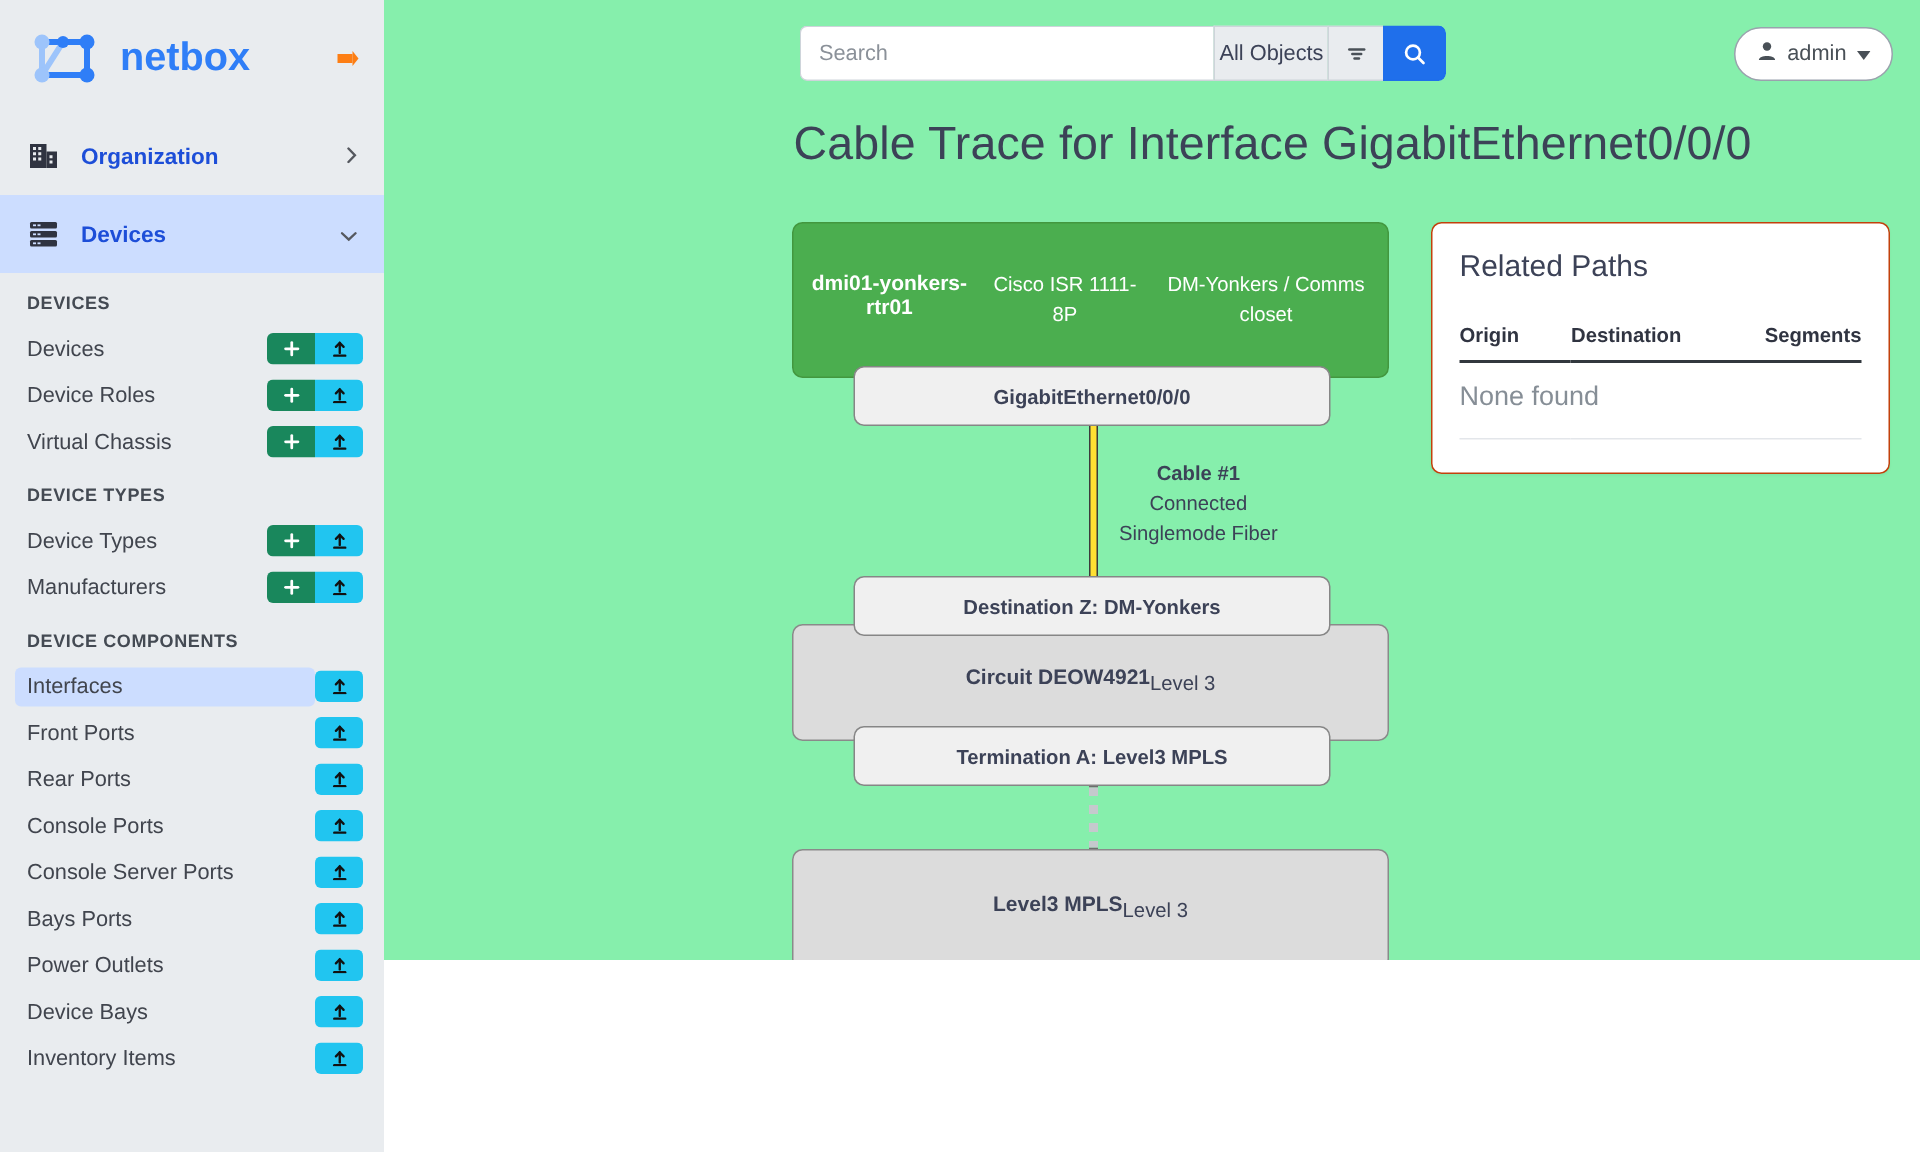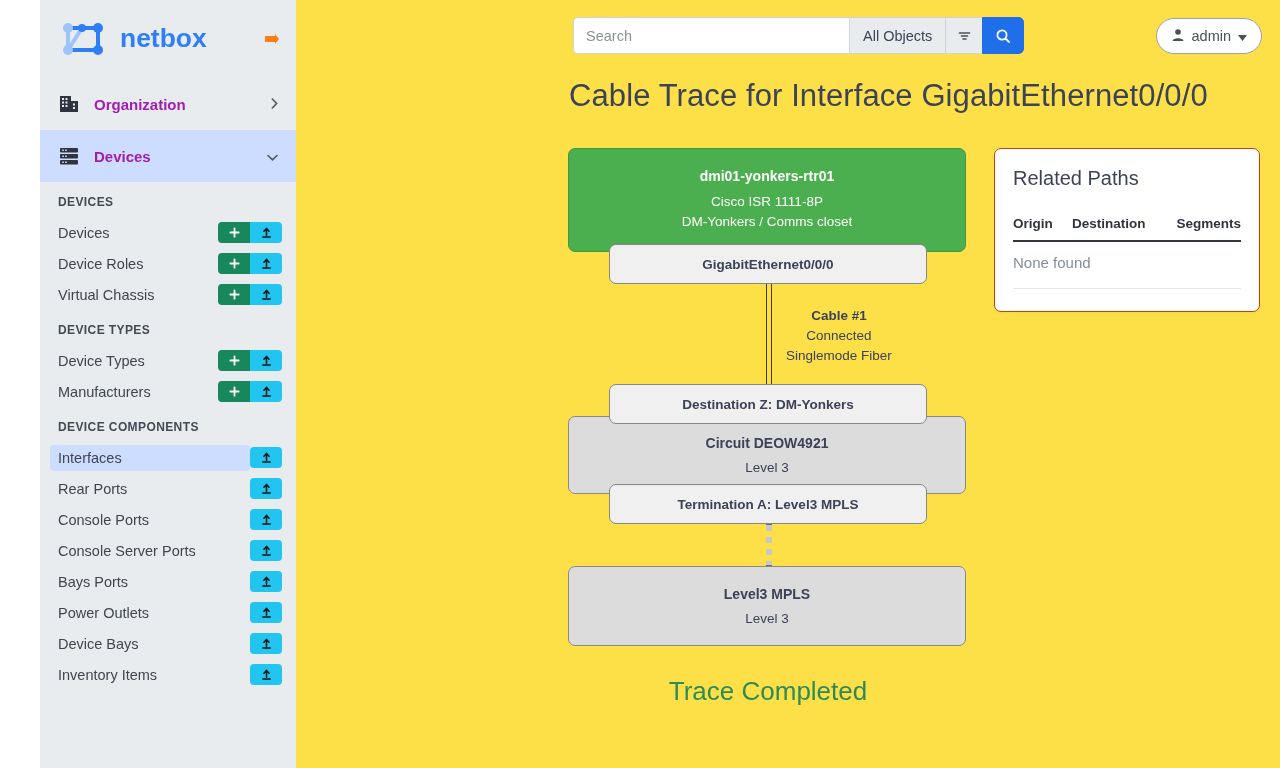--- a/index.html
+++ b/index.html
@@ -11,35 +11,34 @@
     font-size: 14px;
   }
   .app { display: flex; width: 1280px; height: 768px; }
 
   
   .sidebar {
     width: 256px; min-width: 256px; height: 768px;
     background: #e9ecef;
     overflow: hidden;
     position: relative;
-    margin-left: 40px;
   }
   .brand {
     height: 78px; display: flex; align-items: center;
     padding: 0 16px 0 18px; gap: 10px;
   }
   .brand-logo { width: 52px; height: 46px; flex: none; }
   .brand-word { height: 30px; }
   .pin-icon { margin-left: auto; color: #fd7e14; font-size: 15px; line-height: 1;
               display:flex; align-items:center; }
 
   .nav-group {
     height: 52px; display: flex; align-items: center;
     padding: 0 18px; gap: 14px; cursor: pointer;
-    font-weight: bold; font-size: 15px; color: #a21caf;
+    font-weight: bold; font-size: 15px; color: #1d4ed8;
   }
   .nav-group.plain { background: #e9ecef; }
   .nav-group.active { background: #ccddff; }
   .nav-group .grp-icon { width: 22px; height: 22px; flex: none; color: #303441; }
   .nav-group .grp-label { flex: 1; }
   .nav-group .chev { font-size: 13px; color: #55585f; }
 
   .nav-sub { padding-bottom: 2px; background: #e9ecef; }
   .sub-header {
     font-size: 12px; font-weight: bold; letter-spacing: .4px;
@@ -61,38 +60,38 @@
     width: 32px; height: 21px; display: flex;
     align-items: center; justify-content: center;
     color: #fff; cursor: pointer;
   }
   .mini-btn svg { width: 11px; height: 11px; }
   .mini-add { background: #19875c; }
   .mini-imp { background: #21c5f0; color: #111; }
   .mini-imp svg { stroke: #111; }
 
   
-  .main { flex: 1; height: 768px; background: #fde047; position: relative; overflow: hidden; }
+  .main { flex: 1; height: 640px; background: #86efac; position: relative; overflow: hidden; }
   .topbar {
     height: 70px; display: flex; align-items: center;
     padding: 0 18px 0 0; position: relative;
   }
   .searchwrap {
     position: absolute; left: 277px; top: 17px;
     display: flex; height: 37px; border-radius: 5px; overflow: hidden;
   }
   .search-input {
     width: 276px; height: 37px; border: 1px solid #ced4da; border-right: none;
     border-radius: 5px 0 0 5px; padding: 0 12px; font-size: 14.5px;
     font-family: "Liberation Sans", sans-serif; color: #3c4257;
     background: #fff; outline: none;
   }
   .search-input::placeholder { color: #8b9199; }
   .search-scope {
-    height: 37px; display: flex; align-items: center; padding: 0 13px;
+    height: 37px; display: flex; align-items: center; padding: 0 3px;
     background: #e9ecef; border: 1px solid #ced4da; border-right: none;
     font-size: 14.5px; color: #3c4257; cursor: pointer; white-space: nowrap;
   }
   .search-filter {
     width: 37px; height: 37px; display: flex; align-items: center; justify-content: center;
     background: #e9ecef; border: 1px solid #ced4da; border-right: none; cursor: pointer;
   }
   .search-go {
     width: 42px; height: 37px; display: flex; align-items: center; justify-content: center;
     background: #1f6feb; border: 1px solid #1f6feb; border-radius: 0 5px 5px 0; cursor: pointer;
@@ -111,21 +110,21 @@
 
   .content { display: flex; padding: 34px 20px 0 272px; gap: 26px; }
   .trace-col { width: 400px; flex: none; position: relative; }
   .paths-col { flex: 1; }
 
   
   .trace-svg-area { position: relative; width: 398px; }
   .node {
     position: relative; border-radius: 7px;
     border: 1px solid #7e7e7e;
-    display: flex; flex-direction: column; align-items: center; justify-content: center;
+    display: flex; align-items: center; justify-content: center;
     text-align: center;
   }
   .node-device {
     height: 104px; background: #4bae4f; border-color: #43973f; color: #fff;
   }
   .node-device .n-title { font-weight: bold; font-size: 14px; margin-bottom: 8px; }
   .node-device .n-sub { font-size: 13.5px; line-height: 20px; }
   .node-grey { background: #dcdcdc; border-color: #8a8a8a; color: #3c4257; }
   .node-grey .n-title { font-weight: bold; font-size: 14px; margin-bottom: 9px; }
   .node-grey .n-sub { font-size: 13.5px; }
@@ -176,21 +175,21 @@
   }
   .card-title { font-size: 20px; color: #3c4257; margin-bottom: 26px; }
   table.paths { width: 100%; border-collapse: collapse; }
   table.paths th {
     text-align: left; font-size: 13.5px; font-weight: bold; color: #303441;
     padding: 0 0 9px 0; border-bottom: 2px solid #32383e;
   }
   table.paths th.c-origin { width: 128px; }
   table.paths th.c-dest { width: 215px; }
   table.paths td {
-    font-size: 15px; color: #868e96; padding: 12px 0 17px 0;
+    font-size: 18px; color: #868e96; padding: 12px 0 17px 0;
     border-bottom: 1px solid #e3e6ea;
   }
 </style>
 </head>
 <body>
 
 <div class="app">
 
   <aside class="sidebar">
 
@@ -357,20 +356,32 @@
             <span class="mini-btn mini-imp">
               <svg viewBox="0 0 12 12" fill="none" stroke="#111" stroke-width="1.7" stroke-linecap="round">
                 <line x1="6" y1="9" x2="6" y2="1.8"></line>
                 <path d="M3.2 4.6 L6 1.8 L8.8 4.6"></path>
                 <line x1="2" y1="11" x2="10" y2="11"></line>
               </svg>
             </span>
           </span>
         </div>
         <div class="sub-item">
+          <span class="s-label">Front Ports</span>
+          <span class="btn-group">
+            <span class="mini-btn mini-imp">
+              <svg viewBox="0 0 12 12" fill="none" stroke="#111" stroke-width="1.7" stroke-linecap="round">
+                <line x1="6" y1="9" x2="6" y2="1.8"></line>
+                <path d="M3.2 4.6 L6 1.8 L8.8 4.6"></path>
+                <line x1="2" y1="11" x2="10" y2="11"></line>
+              </svg>
+            </span>
+          </span>
+        </div>
+        <div class="sub-item">
           <span class="s-label">Rear Ports</span>
           <span class="btn-group">
             <span class="mini-btn mini-imp">
               <svg viewBox="0 0 12 12" fill="none" stroke="#111" stroke-width="1.7" stroke-linecap="round">
                 <line x1="6" y1="9" x2="6" y2="1.8"></line>
                 <path d="M3.2 4.6 L6 1.8 L8.8 4.6"></path>
                 <line x1="2" y1="11" x2="10" y2="11"></line>
               </svg>
             </span>
           </span>

